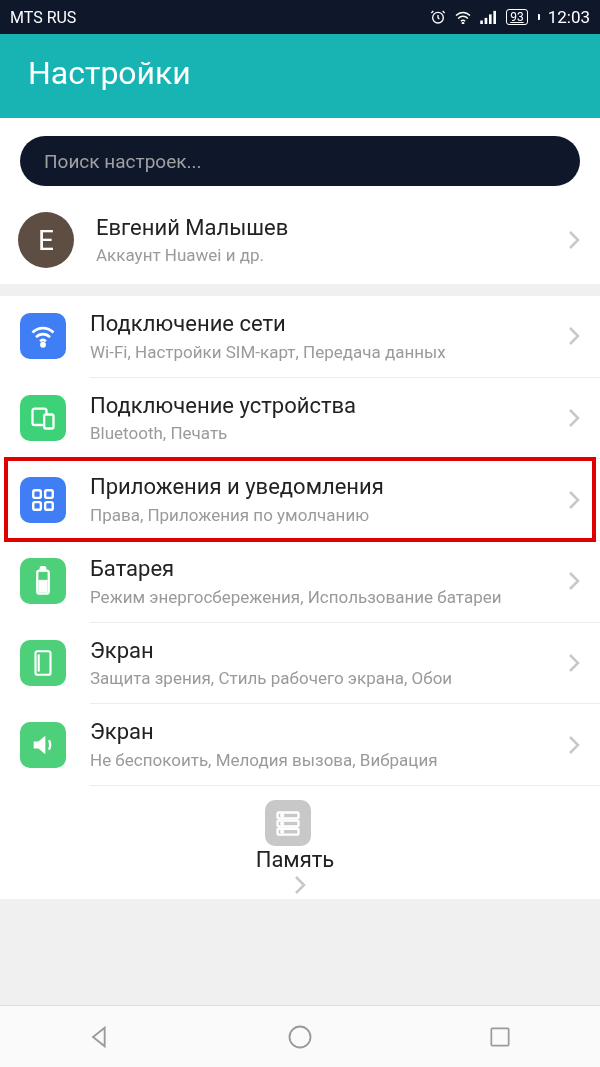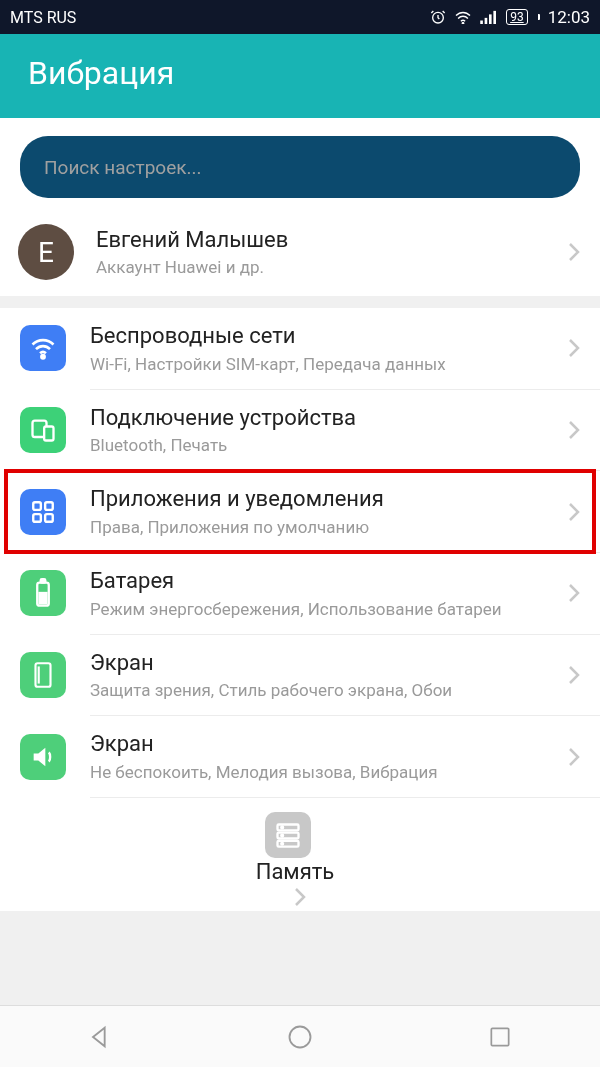--- a/index.html
+++ b/index.html
@@ -27,23 +27,23 @@
     background: #18b4b4;
     color: #fff;
     padding: 20px 28px 26px;
   }
   .header-title { font-size: 32px; font-weight: 400; }
   .search-wrap {
     background: #fff;
     padding: 18px 20px 10px;
   }
   .search-box {
-    background: #0c4a6e;
+    background: #0f172a;
     border-radius: 28px;
-    height: 62px;
+    height: 50px;
     display: flex;
     align-items: center;
     padding: 0 24px;
     color: #a0a0a0;
     font-size: 19px;
   }
   .section {
     background: #fff;
   }
   .item {
@@ -154,21 +154,21 @@
     </span>
     <span style="display:flex;align-items:center;gap:10px;text-decoration:underline;">
       <span style="border:1.5px solid #fff;border-radius:3px;padding:0 3px;font-size:12px;line-height:14px;">93</span>
       <span style="width:2px;height:6px;background:#fff;border-radius:0 1px 1px 0;"></span>
     </span>
     <span style="font-size:17px;">12:03</span>
   </div>
 </div>
 
 <div class="header">
-  <div class="header-title">Вибрация</div>
+  <div class="header-title">Настройки</div>
 </div>
 
 <div class="search-wrap">
   <div class="search-box">
     <span>Поиск настроек...</span>
   </div>
 </div>
 
 <div class="section">
   <div class="item" style="padding:16px 20px;">
@@ -192,21 +192,21 @@
 <div class="section">
 
   <div class="item">
     <div class="item-icon ic-blue">
       <svg width="28" height="28" viewBox="0 0 24 24" fill="none" stroke="#fff" stroke-width="2.2">
           <path d="M3 9c5-5 13-5 18 0M6 13c3.5-3.5 8.5-3.5 12 0M9.5 16.5c1.5-1.5 3.5-1.5 5 0"></path>
           <circle cx="12" cy="19.5" r="1.4" fill="#fff"></circle>
         </svg>
     </div>
     <div class="item-content">
-      <div class="item-title">Беспроводные сети</div>
+      <div class="item-title">Подключение сети</div>
       <div class="item-sub">Wi-Fi, Настройки SIM-карт, Передача данных</div>
     </div>
     <span class="chevron">
         <svg width="12" height="20" viewBox="0 0 12 20" fill="none" stroke="#c8c8c8" stroke-width="2.5">
           <path d="M2 2l8 8-8 8"></path>
         </svg>
       </span>
   </div>
   <div class="divider"></div>
 

